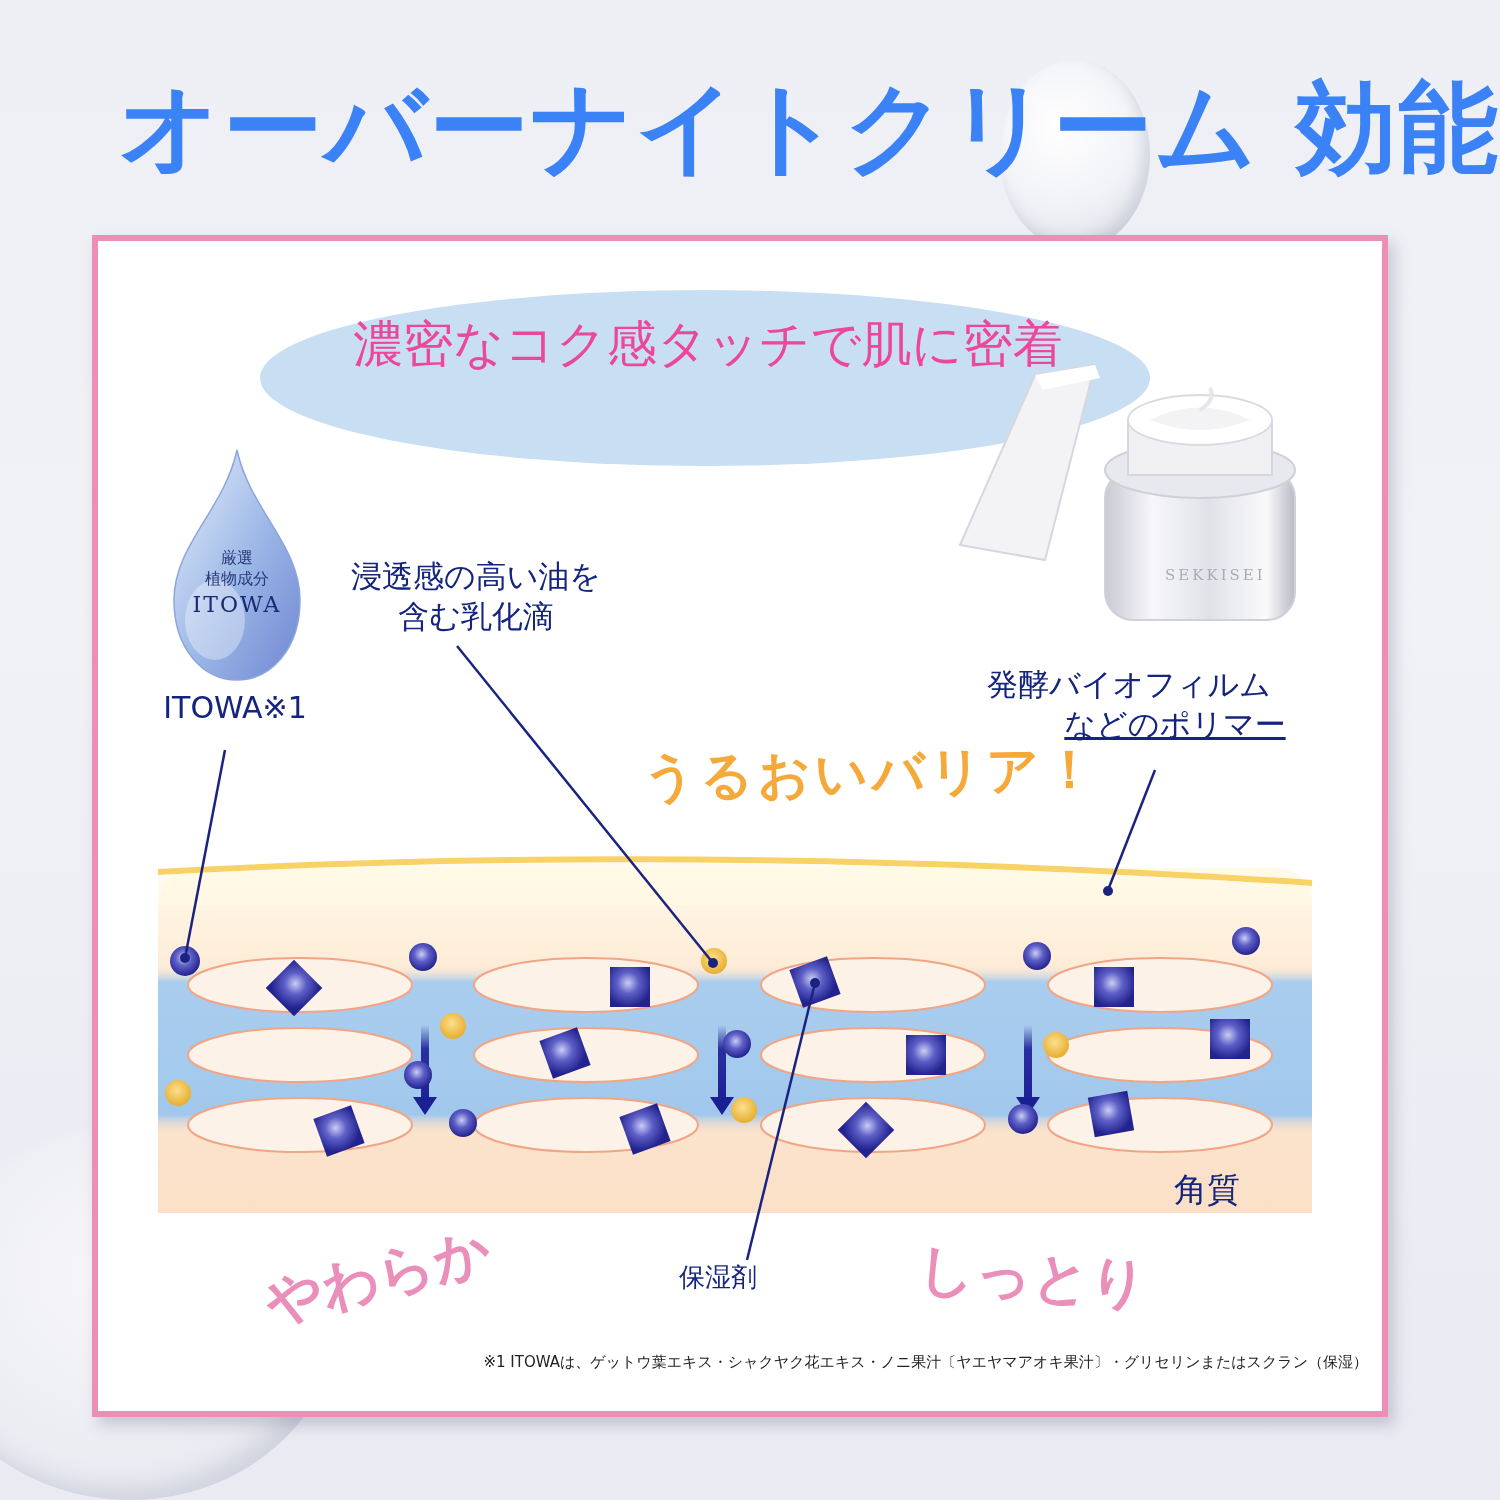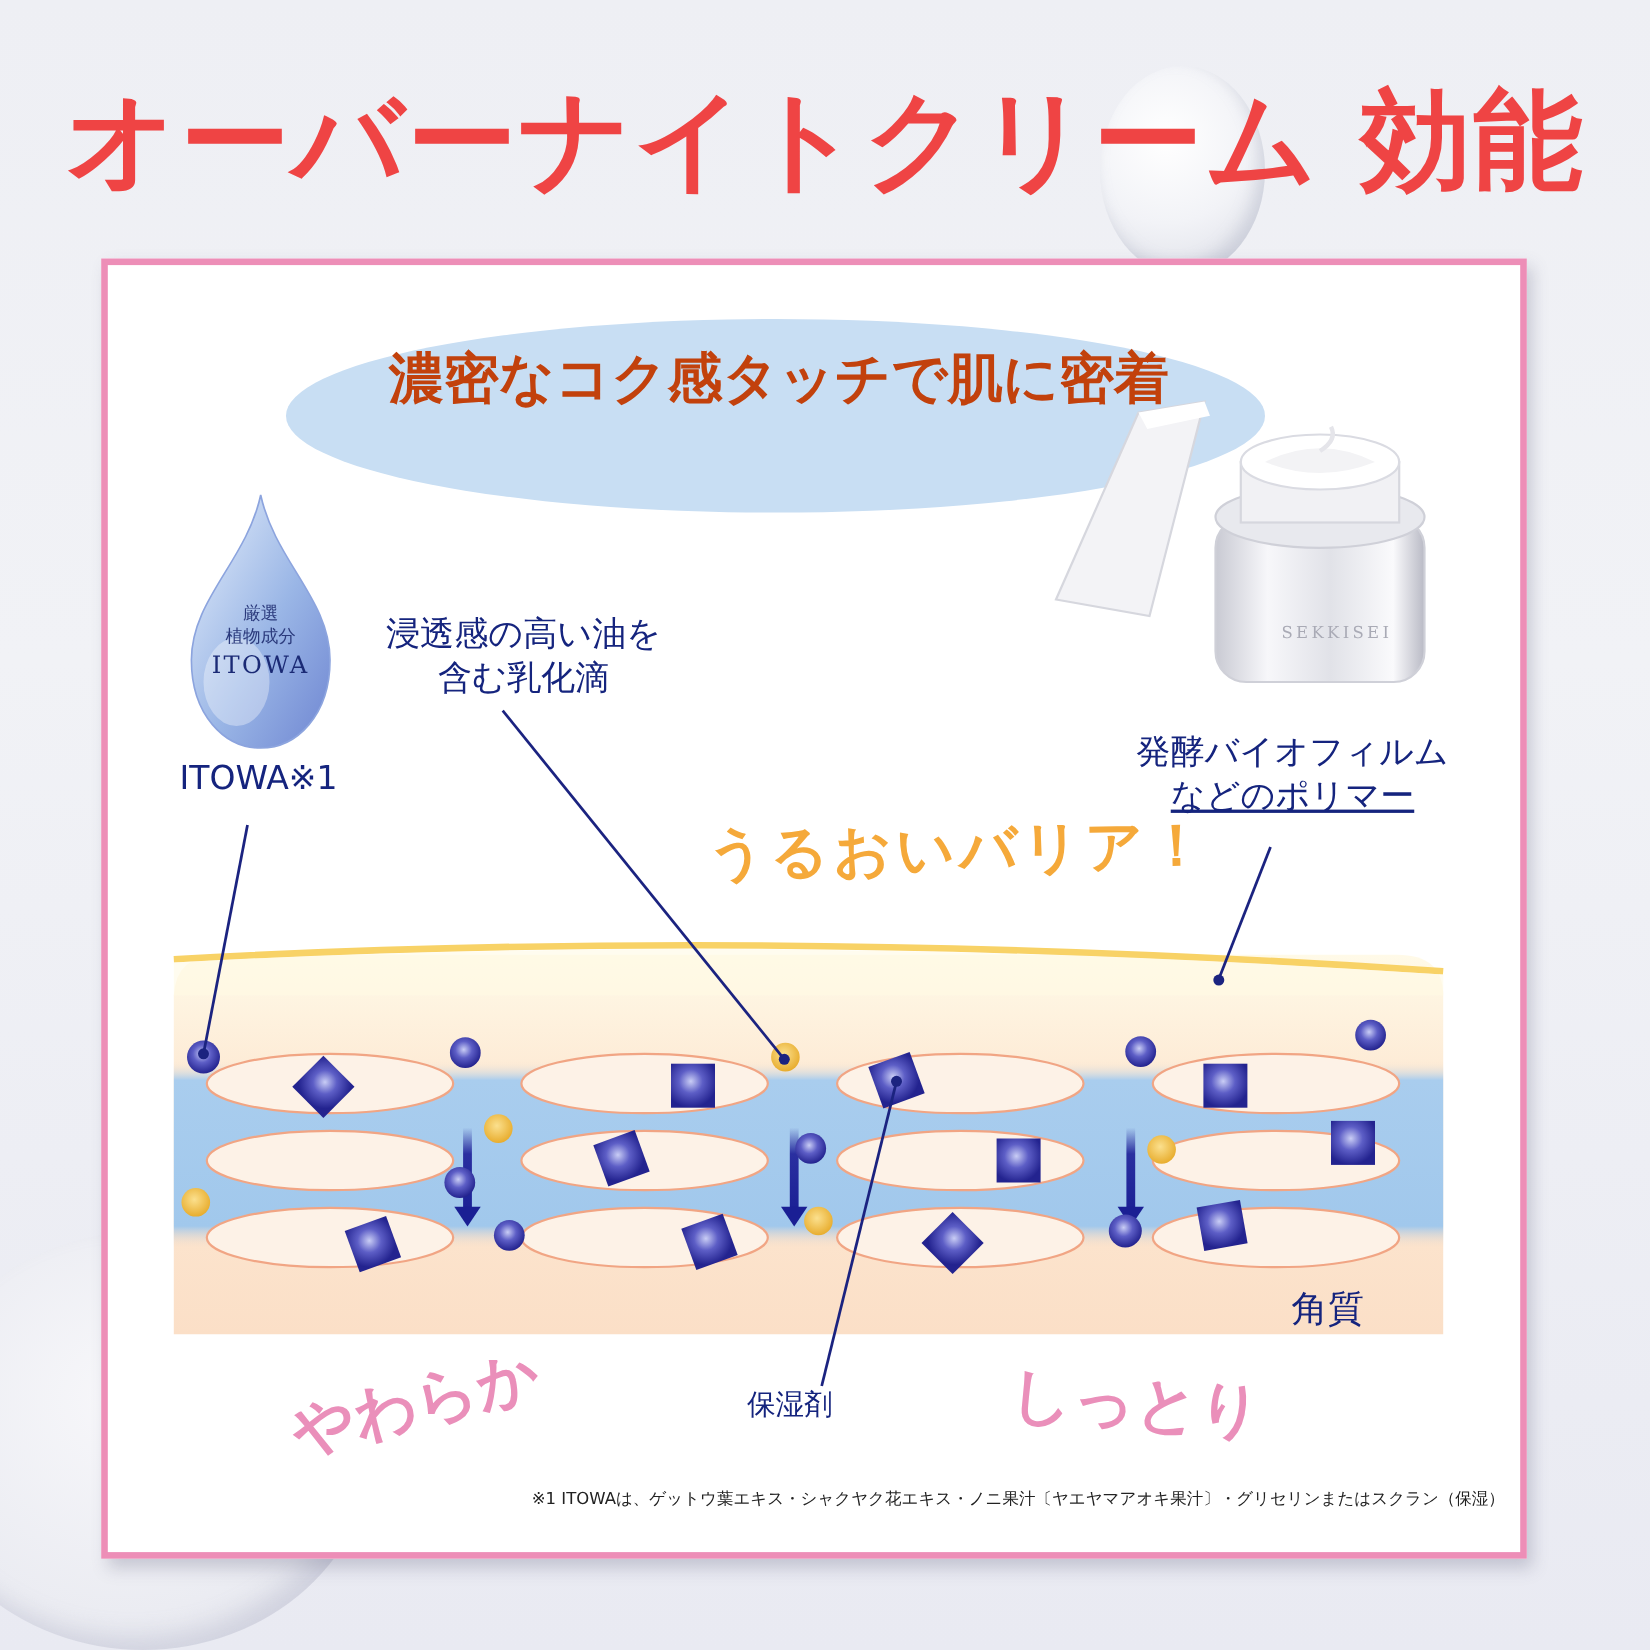--- a/index.html
+++ b/index.html
@@ -1,21 +1,21 @@
 <!DOCTYPE html>
 <html><head>
 <meta charset="utf-8">
 <style>
   html,body{margin:0;padding:0;}
   body{width:1500px;height:1500px;overflow:hidden;position:relative;
     background:linear-gradient(180deg,#eeeff4 0%,#f1f2f6 40%,#e9eaf2 100%);
     font-family:"DejaVu Sans","Liberation Sans",sans-serif;}
   .bg-drop{position:absolute;border-radius:50%;}
-  .title{position:absolute;left:0;top:78px;width:1500px;text-align:center;
-    font-size:100px;font-weight:bold;color:#ef4444;letter-spacing:2px;
+  .title{position:absolute;left:0;top:78px;width:1500px;text-align:right;
+    font-size:100px;font-weight:bold;color:#3b82f6;letter-spacing:2px;
     font-family:"DejaVu Sans",sans-serif;line-height:1;}
   .panel{position:absolute;left:92px;top:235px;width:1296px;height:1182px;
     box-sizing:border-box;border:6px solid #ed8eb7;background:#fff;
     box-shadow:6px 8px 14px rgba(80,80,110,0.25);}
   .diagram{position:absolute;left:0;top:0;}
   .txt{position:absolute;color:#15247e;font-family:"DejaVu Sans",sans-serif;white-space:pre;text-align:center;line-height:1.25;}
 </style>
 </head>
 <body>
 
@@ -160,28 +160,28 @@
       <line x1="815" y1="983" x2="747" y2="1260"></line>
     </g>
     <g fill="#1b2380">
       <circle cx="185" cy="958" r="5"></circle>
       <circle cx="713" cy="963" r="5"></circle>
       <circle cx="1108" cy="891" r="5"></circle>
       <circle cx="815" cy="983" r="5"></circle>
     </g>
   </svg>
 
-  <div class="txt" style="left:170px;top:72px;width:880px;font-size:50px;font-weight:bold;color:#c2410c;">濃密なコク感タッチで肌に密着</div>
+  <div class="txt" style="left:170px;top:72px;width:880px;font-size:50px;font-weight:normal;color:#ec4899;">濃密なコク感タッチで肌に密着</div>
 
   <div class="txt" style="left:42px;top:448px;width:190px;font-size:30px;">ITOWA※1</div>
 
   <div class="txt" style="left:218px;top:356px;width:320px;font-size:31px;">含む乳化滴</div>
   <div class="txt" style="left:218px;top:316px;width:320px;font-size:31px;">浸透感の高い油を</div>
 
-  <div class="txt" style="left:912px;top:424px;width:330px;font-size:31px;">発酵バイオフィルム</div>
+  <div class="txt" style="left:866px;top:424px;width:330px;font-size:31px;">発酵バイオフィルム</div>
   <div class="txt" style="left:912px;top:464px;width:330px;font-size:31px;text-decoration:underline;">などのポリマー</div>
 
   <div class="txt" style="left:545px;top:500px;width:430px;font-size:52px;color:#f5a93a;font-weight:bold;letter-spacing:4px;transform:rotate(-1deg);">うるおいバリア！</div>
 
   <div class="txt" style="left:1064px;top:928px;width:90px;font-size:33px;">角質</div>
 
   <div class="txt" style="left:165px;top:1000px;width:230px;font-size:56px;color:#ea8fba;font-weight:bold;transform:rotate(-14deg);">やわらか</div>
   <div class="txt" style="left:820px;top:1000px;width:210px;font-size:56px;color:#ea8fba;font-weight:bold;transform:rotate(4deg);">しっとり</div>
 
   <div class="txt" style="left:560px;top:1020px;width:120px;font-size:26px;">保湿剤</div>

